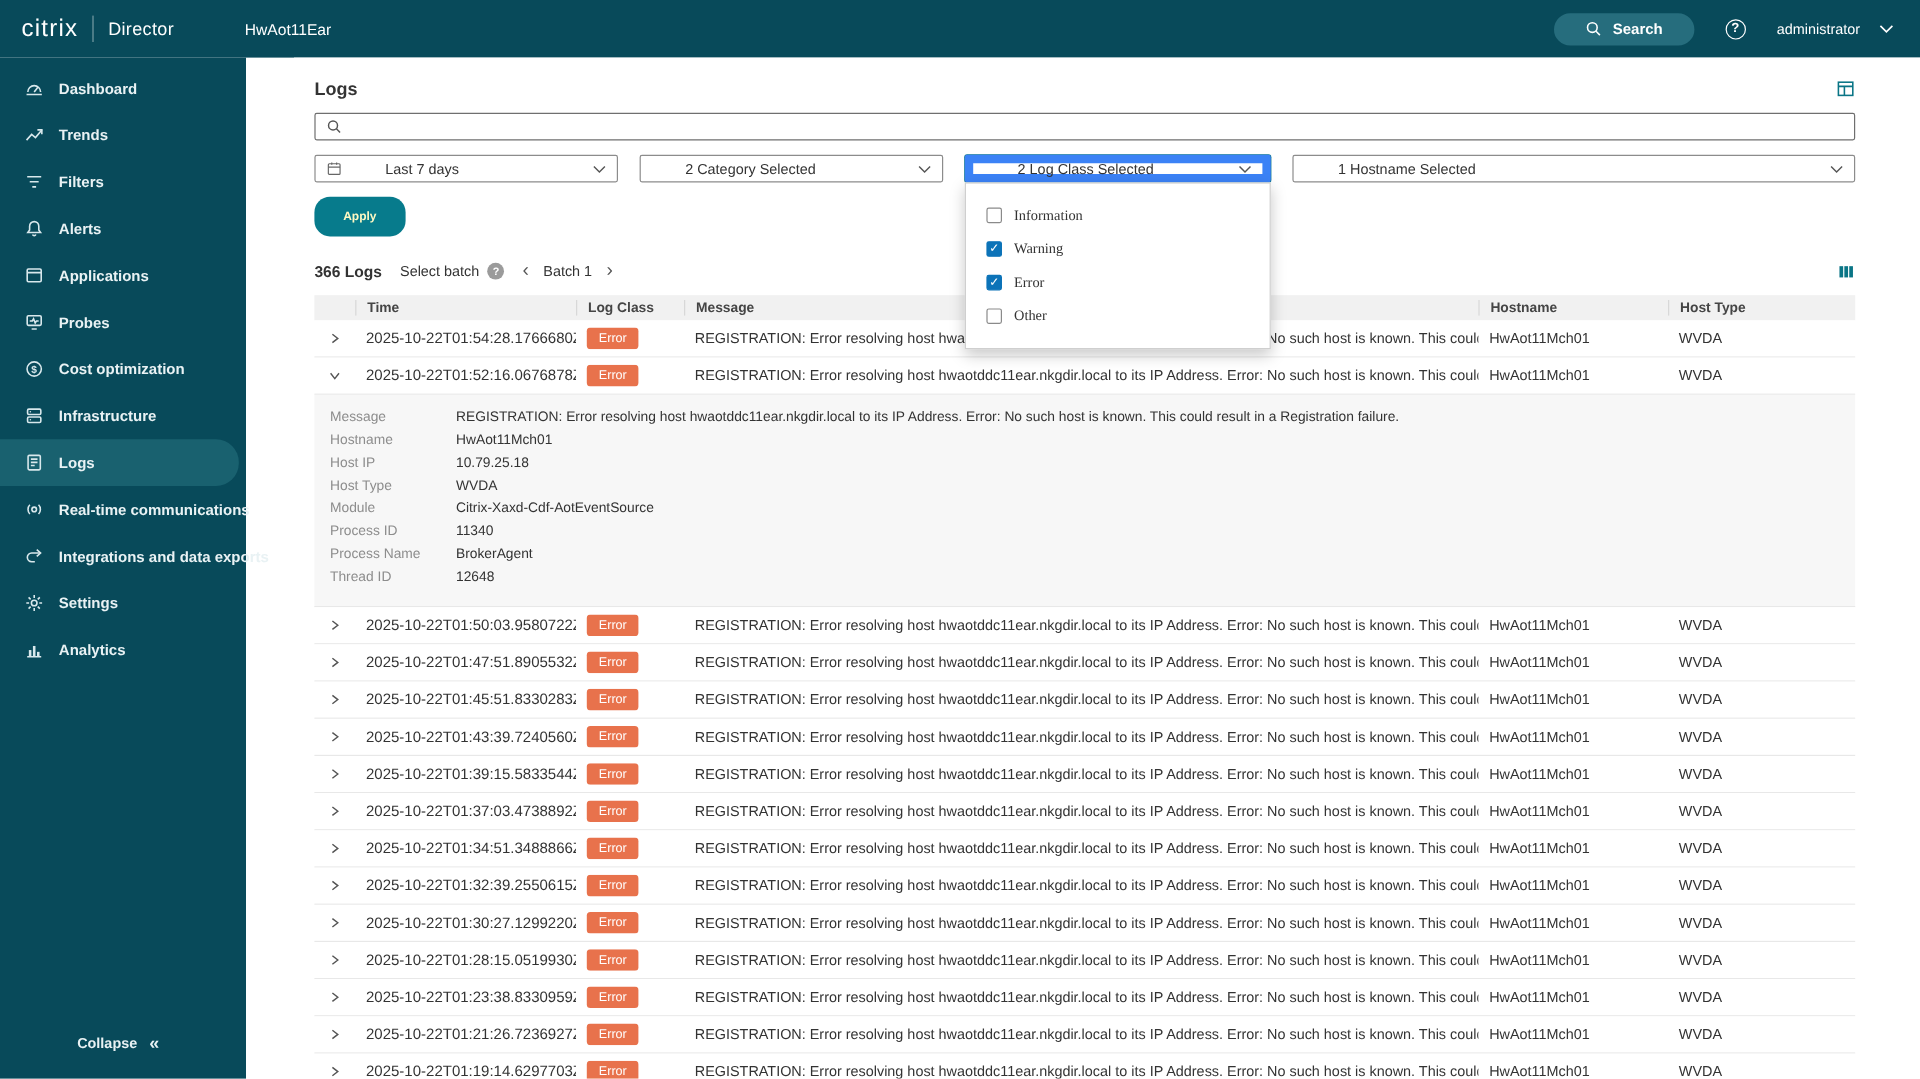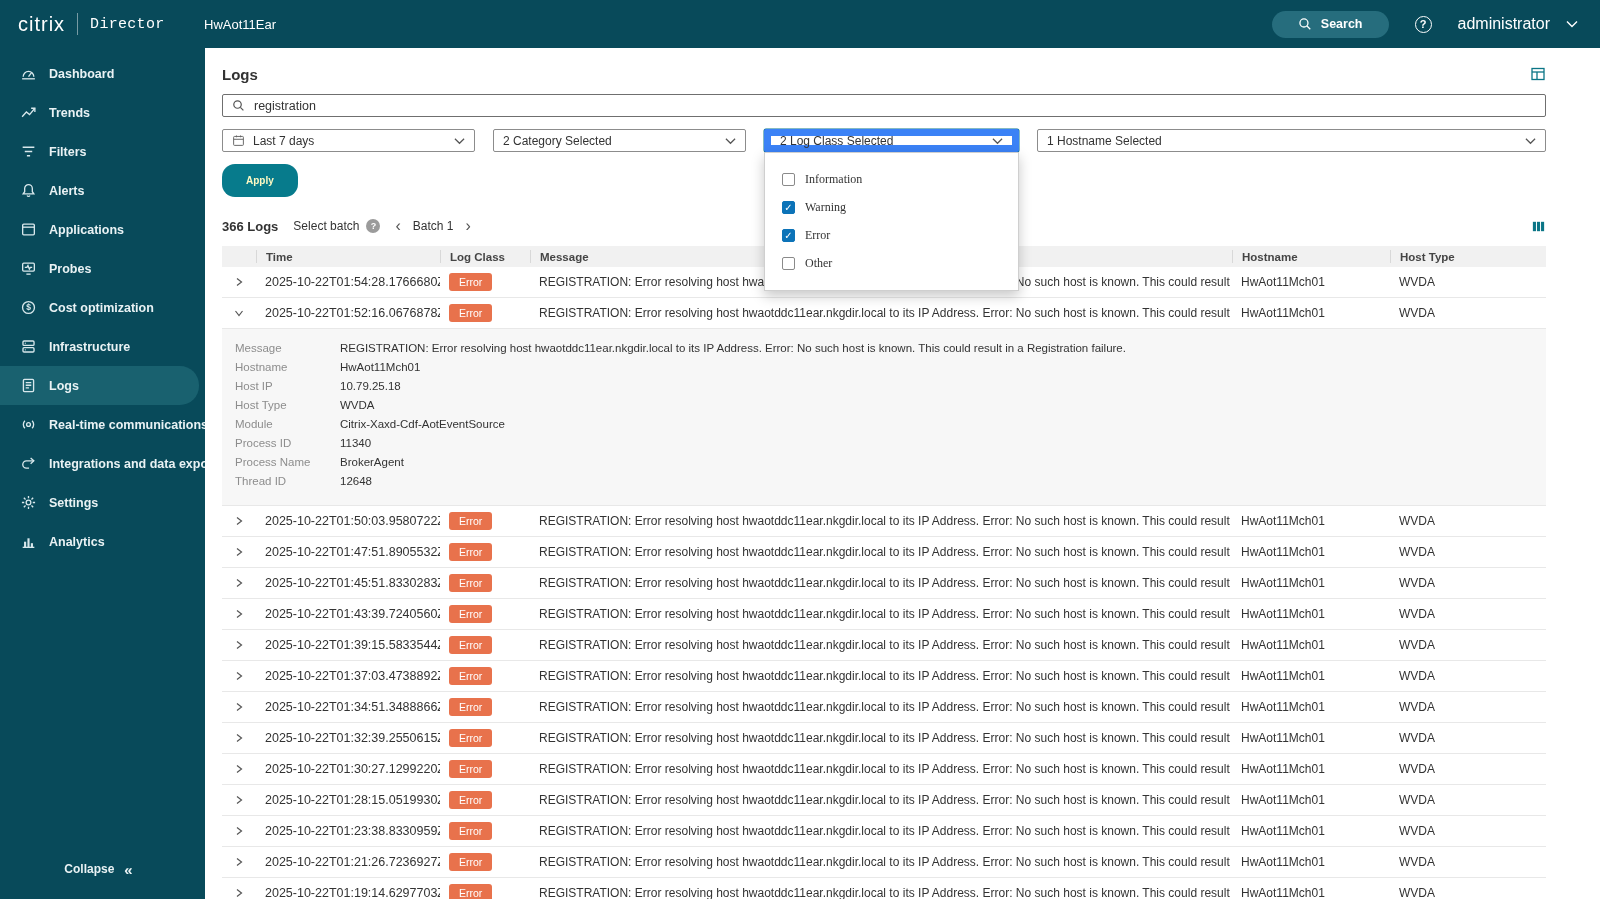--- a/index.html
+++ b/index.html
@@ -5,32 +5,32 @@
   * { margin:0; padding:0; box-sizing:border-box; }
   html,body { width:1600px; height:899px; overflow:hidden; background:#fff;
               font-family:"Liberation Sans", sans-serif; }
   .app { display:flex; flex-direction:column; width:100%; height:100%; }
 
   
   .topbar { flex:0 0 48px; background:#084a5a; color:#fff; display:flex; align-items:center; }
   .brand-area { width:188px; display:flex; align-items:center; padding-left:18px; gap:12px; flex-shrink:0; }
   .brand { font-size:20px; font-weight:400; letter-spacing:1px; }
   .brand-divider { width:1px; height:22px; background:rgba(255,255,255,.45); }
-  .product { font-size:15px; font-weight:300; letter-spacing:.3px;font-family:Liberation Mono, monospace; }
+  .product { font-size:15px; font-weight:300; letter-spacing:.3px; }
   .site-name { font-size:13px; margin-left:16px; flex:1; }
   .topbar-right { display:flex; align-items:center; gap:26px; padding-right:22px; }
   .search-pill { display:flex; align-items:center; gap:9px; background:#266d7d; border:none; color:#fff;
                  height:27px; padding:0 26px; border-radius:14px; font-size:12.5px; font-weight:700;
                  font-family:inherit; cursor:pointer; }
   .help-circle { width:17px; height:17px; border:1.5px solid #fff; border-radius:50%%; border-radius:50%;
                  display:flex; align-items:center; justify-content:center; font-size:11px; font-weight:700; cursor:pointer; }
-  .user-menu { display:flex; align-items:center; gap:16px; font-size:16px; cursor:pointer; }
+  .user-menu { display:flex; align-items:center; gap:16px; font-size:12px; cursor:pointer; }
 
   
-  .main-wrap { flex:1; display:flex; min-height:0; }
+  .main-wrap { flex:1; display:flex; min-height:0;gap:40px; }
 
   
   .sidebar { width:205px; flex-shrink:0; background:#084a5a; color:#e9f2f4; display:flex; flex-direction:column; padding-top:6px; }
   .sidebar nav { flex:1; }
   .nav-item { height:39px; display:flex; align-items:center; gap:12px; padding-left:20px; margin-right:6px;
               font-size:12.5px; font-weight:600; cursor:pointer; white-space:nowrap; }
   .nav-item.selected { background:#19616f; border-radius:0 19px 19px 0; }
   .nav-icon { width:17px; height:17px; display:flex; color:#d8e8ec; flex-shrink:0; }
   .nav-icon svg { width:17px; height:17px; }
   .collapse-btn { display:flex; align-items:center; justify-content:center; gap:10px; padding-right:10px;
@@ -43,21 +43,21 @@
   .page-header h1 { font-size:15px; font-weight:700; color:#333; }
   .icon-btn { background:none; border:none; cursor:pointer; display:flex; padding:0; }
 
   .search-box { margin-top:4px; height:23px; border:1px solid #6f6f6f; border-radius:2px;
                 display:flex; align-items:center; gap:9px; padding:0 9px; }
   .search-box input { border:none; outline:none; flex:1; font-size:12.5px; color:#333; font-family:inherit; background:transparent; }
 
   .filter-row { display:grid; grid-template-columns:253px 253px 255px 1fr; gap:18px; margin-top:12px; }
   .dd { height:23px; background:#fff; border:1px solid #8c8c8c; border-radius:2px; display:flex; align-items:center;
         gap:8px; padding:0 9px; font-size:12px; color:#333; cursor:pointer; }
-  .dd .dd-label { flex:1; white-space:nowrap; overflow:hidden; }
+  .dd .dd-label { flex:1; white-space:nowrap; overflow:hidden;margin-left:28px; }
   .dd.open { border:7px solid #3b82f6; box-shadow:0 0 0 .5px #0a7586; }
   .dd-wrap { position:relative; }
   .panel { position:absolute; top:100%; left:0; width:100%; background:#fff; border:1px solid #cfcfcf;
            box-shadow:0 5px 12px rgba(0,0,0,.22); z-index:60; padding:12px 0 13px;font-family:Liberation Serif, serif; }
   .opt { display:flex; align-items:center; gap:10px; padding:6.5px 17px; font-size:12px; color:#333; cursor:pointer; }
   .cb { width:13px; height:13px; border:1px solid #8a8a8a; border-radius:2px; background:#fff; flex-shrink:0;
         display:flex; align-items:center; justify-content:center; font-size:10px; color:#fff; }
   .cb.checked { background:#0c73b8; border-color:#0c73b8; }
 
   .apply-row { margin-top:12px; }
@@ -271,21 +271,20 @@
         </button>
       </div>
 
       <div class="search-box">
         <span style="display:flex;">
             <svg width="13" height="13" viewBox="0 0 16 16">
               <circle cx="6.8" cy="6.8" r="4.6" fill="none" stroke="#555" stroke-width="1.5"></circle>
               <line x1="10.3" y1="10.3" x2="14" y2="14" stroke="#555" stroke-width="1.5"></line>
             </svg>
           </span>
-        <input type="text" value="registration" style="">
       </div>
 
       <div class="filter-row">
         <div class="dd">
           <span style="display:flex;">
               <svg width="13" height="13" viewBox="0 0 16 16">
                 <rect x="2" y="3" width="12" height="11" rx="1" fill="none" stroke="#666" stroke-width="1.2"></rect>
                 <line x1="2" y1="6.5" x2="14" y2="6.5" stroke="#666" stroke-width="1.2"></line>
                 <line x1="5.5" y1="1.8" x2="5.5" y2="4" stroke="#666" stroke-width="1.2"></line>
                 <line x1="10.5" y1="1.8" x2="10.5" y2="4" stroke="#666" stroke-width="1.2"></line>

